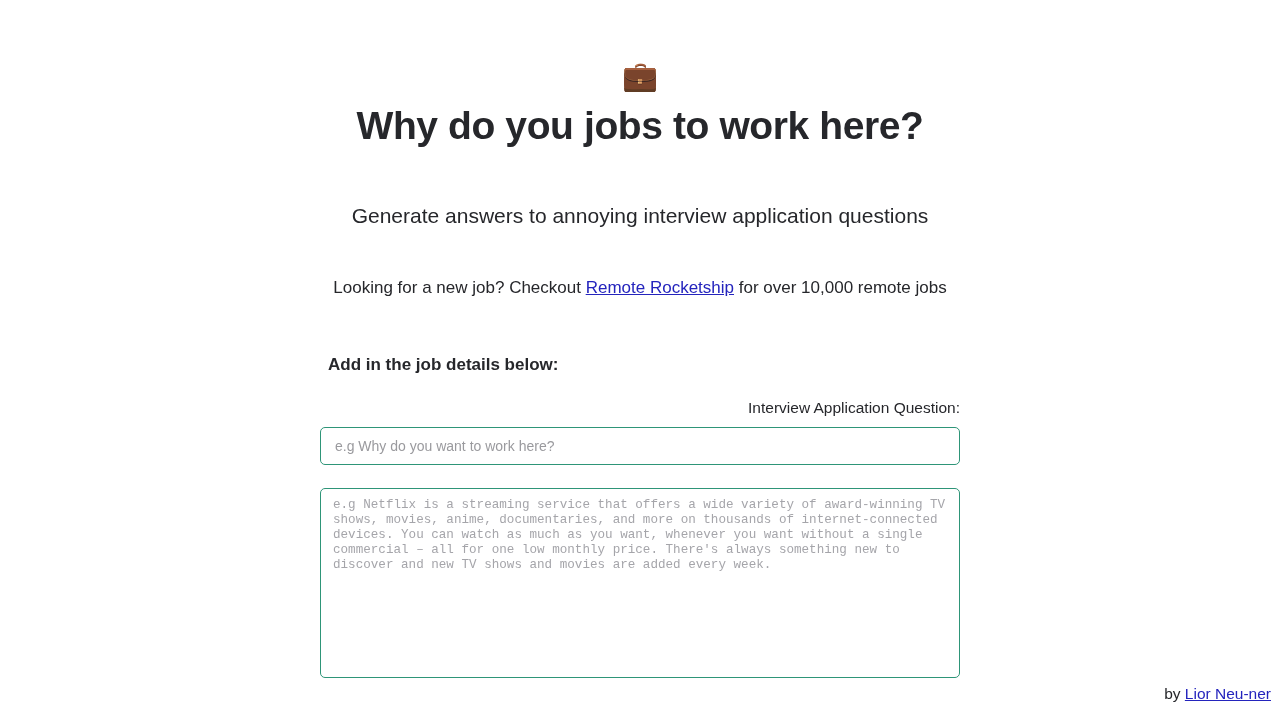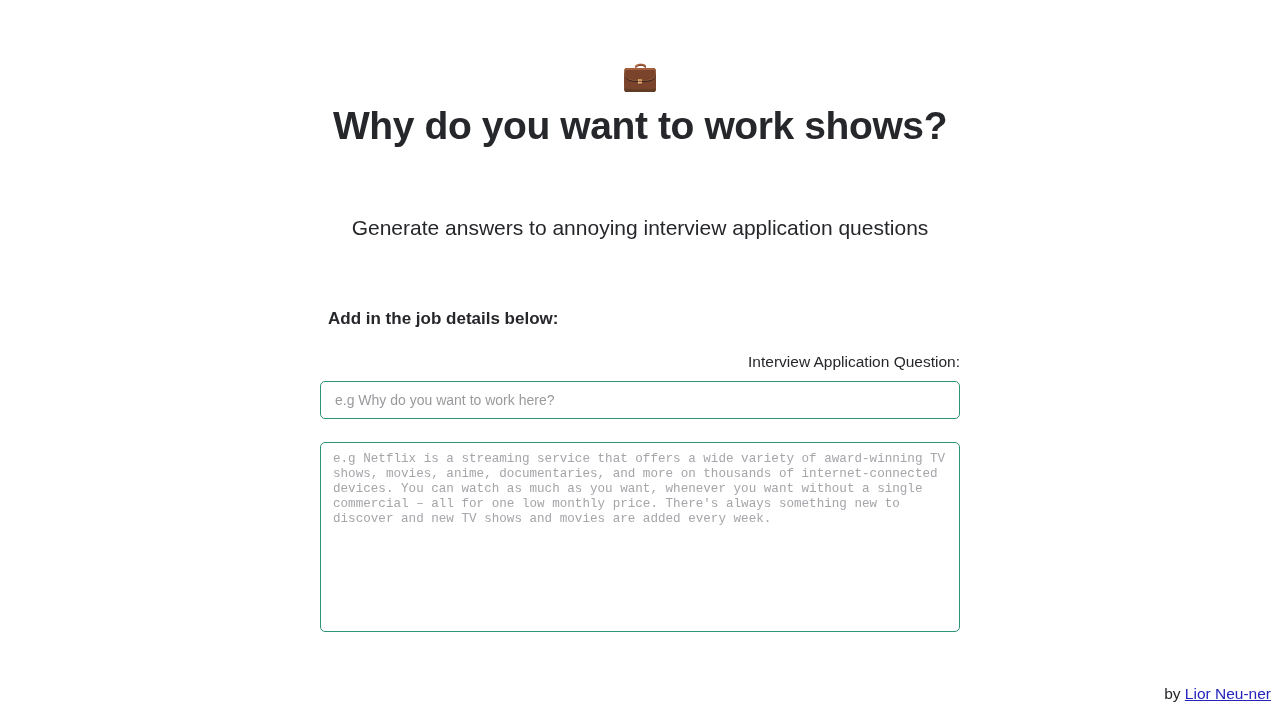--- a/index.html
+++ b/index.html
@@ -42,21 +42,21 @@
   .page-title {
     margin: 6px 0 0 0;
     font-size: 39px;
     font-weight: 700;
     letter-spacing: -0.4px;
     color: #26272b;
     line-height: 1.22;
   }
 
   .subtitle {
-    margin: 12px;
+    margin: 0;
     padding-top: 52px;
     text-align: center;
     font-size: 21px;
     font-weight: 400;
     color: #26272b;
     line-height: 1.3;
   }
 
   .promo-line {
     margin: 0;
@@ -154,25 +154,28 @@
     cursor: pointer;
   }
 </style>
 </head>
 <body>
 
 <div class="page">
 
   <div class="header">
     <span class="briefcase-icon">💼</span>
-    <h1 class="page-title">Why do you want to work shows?</h1>
+    <h1 class="page-title">Why do you jobs to work here?</h1>
   </div>
 
   <p class="subtitle">Generate answers to annoying interview application questions</p>
 
+  <p class="promo-line">
+    <span>Looking for a new job? Checkout </span><a class="promo-link" href="#">Remote Rocketship</a><span> for over 10,000 remote jobs</span>
+  </p>
 
   <div class="form-wrap">
 
     <h2 class="form-heading">Add in the job details below:</h2>
 
     <div class="field">
       <label class="field-label">Interview Application Question:</label>
       <input class="text-input" type="text" placeholder="e.g Why do you want to work here?" style="">
     </div>
 

